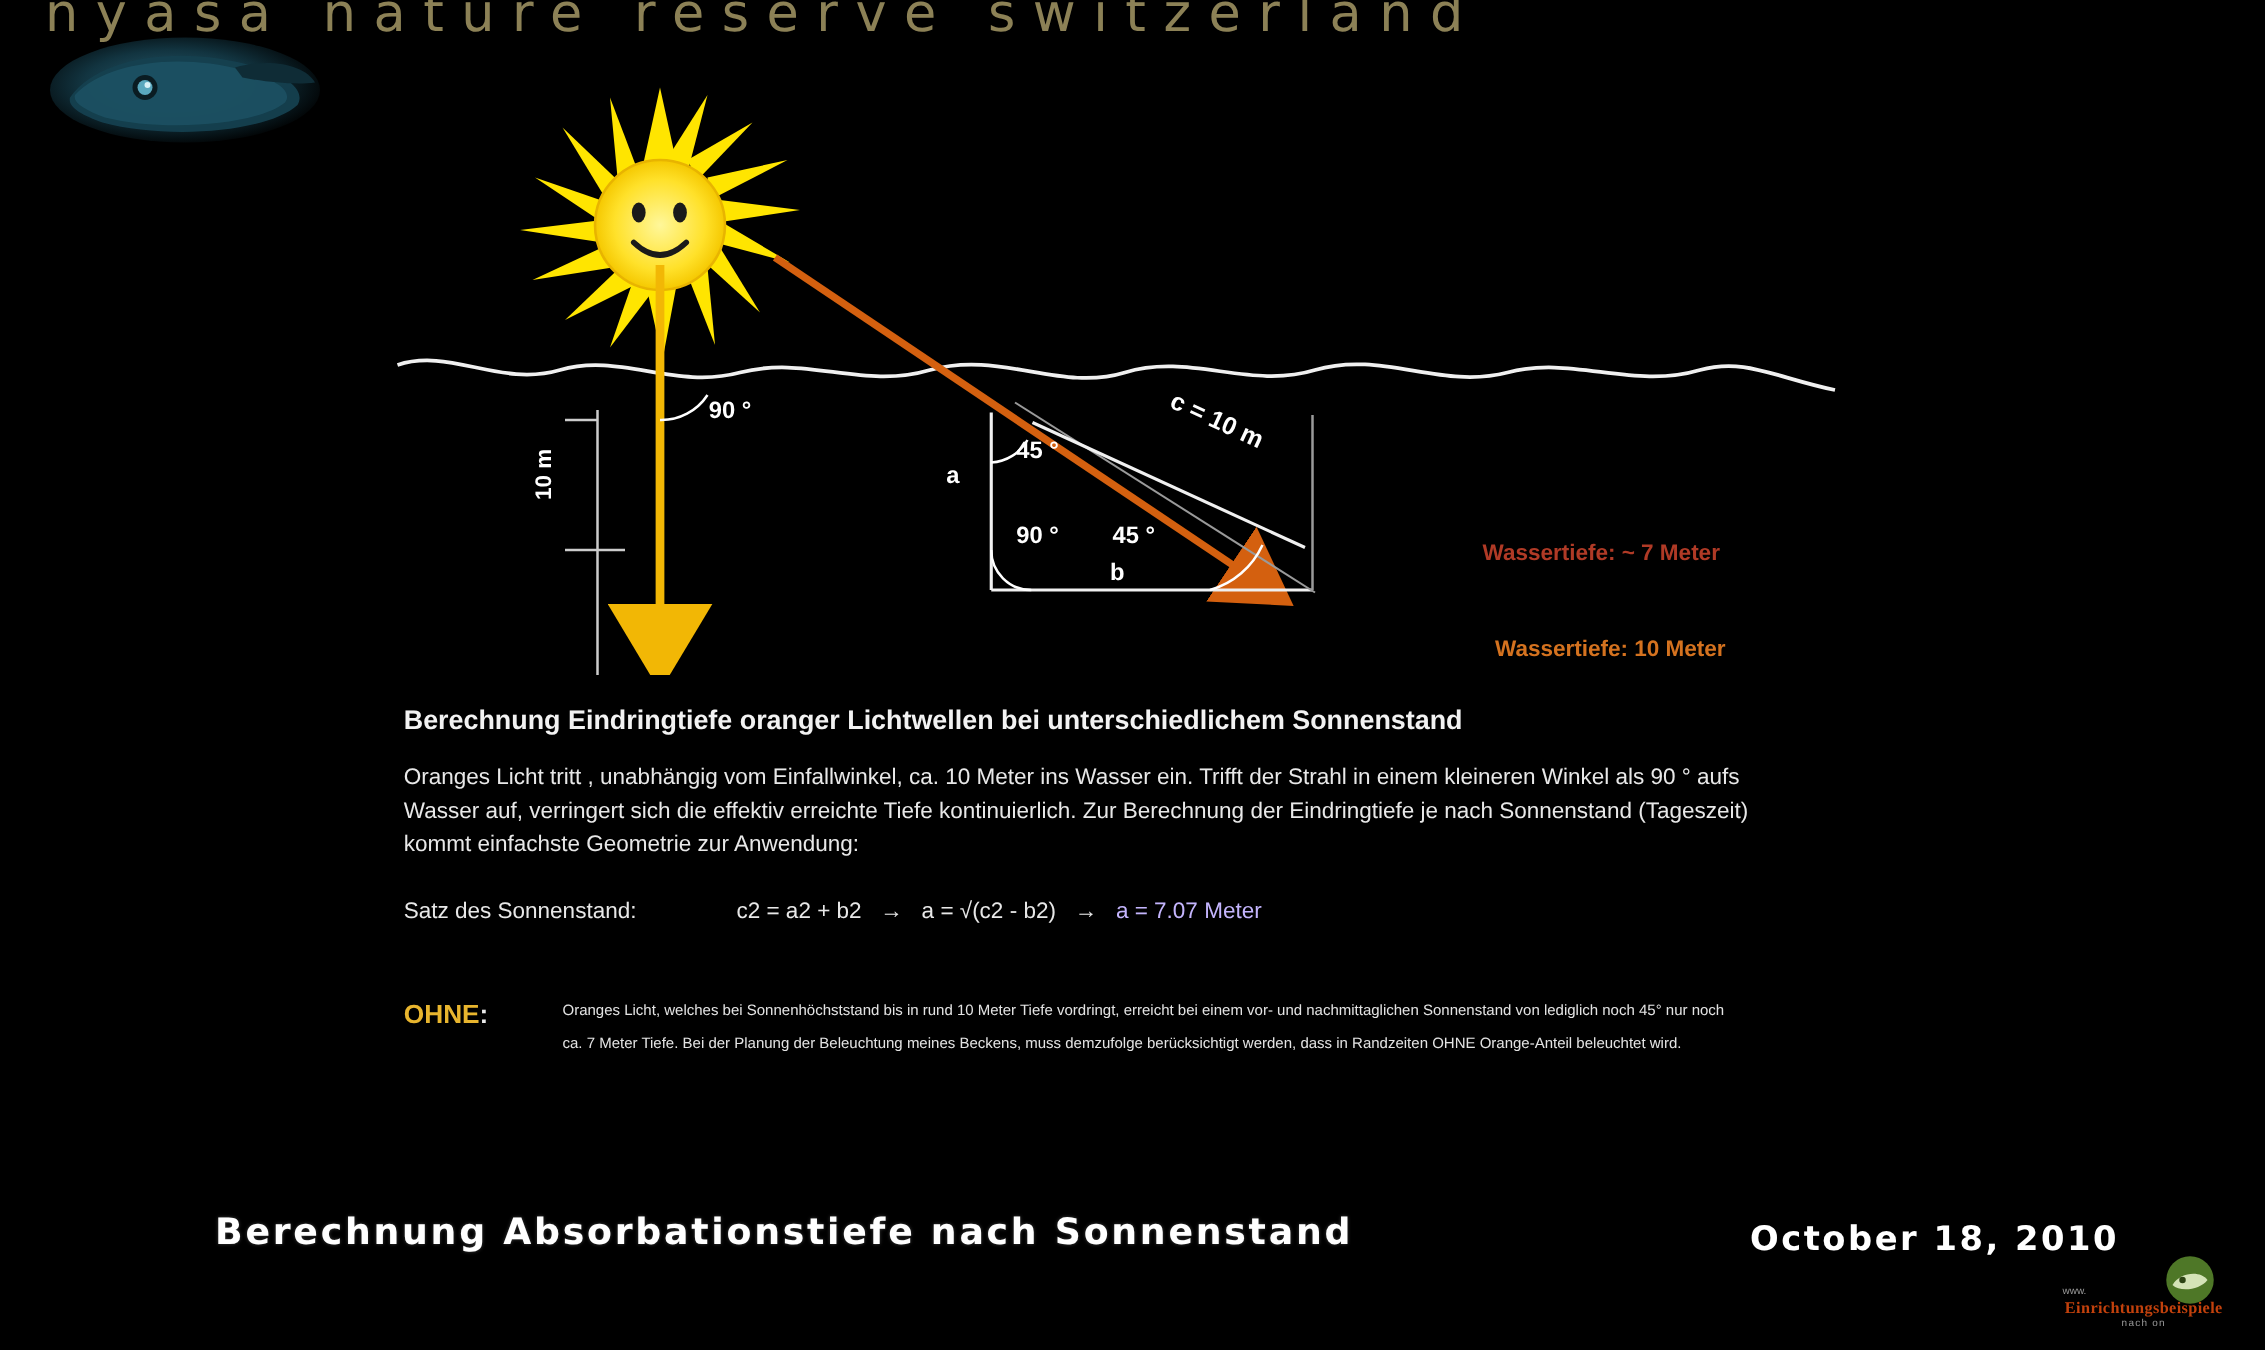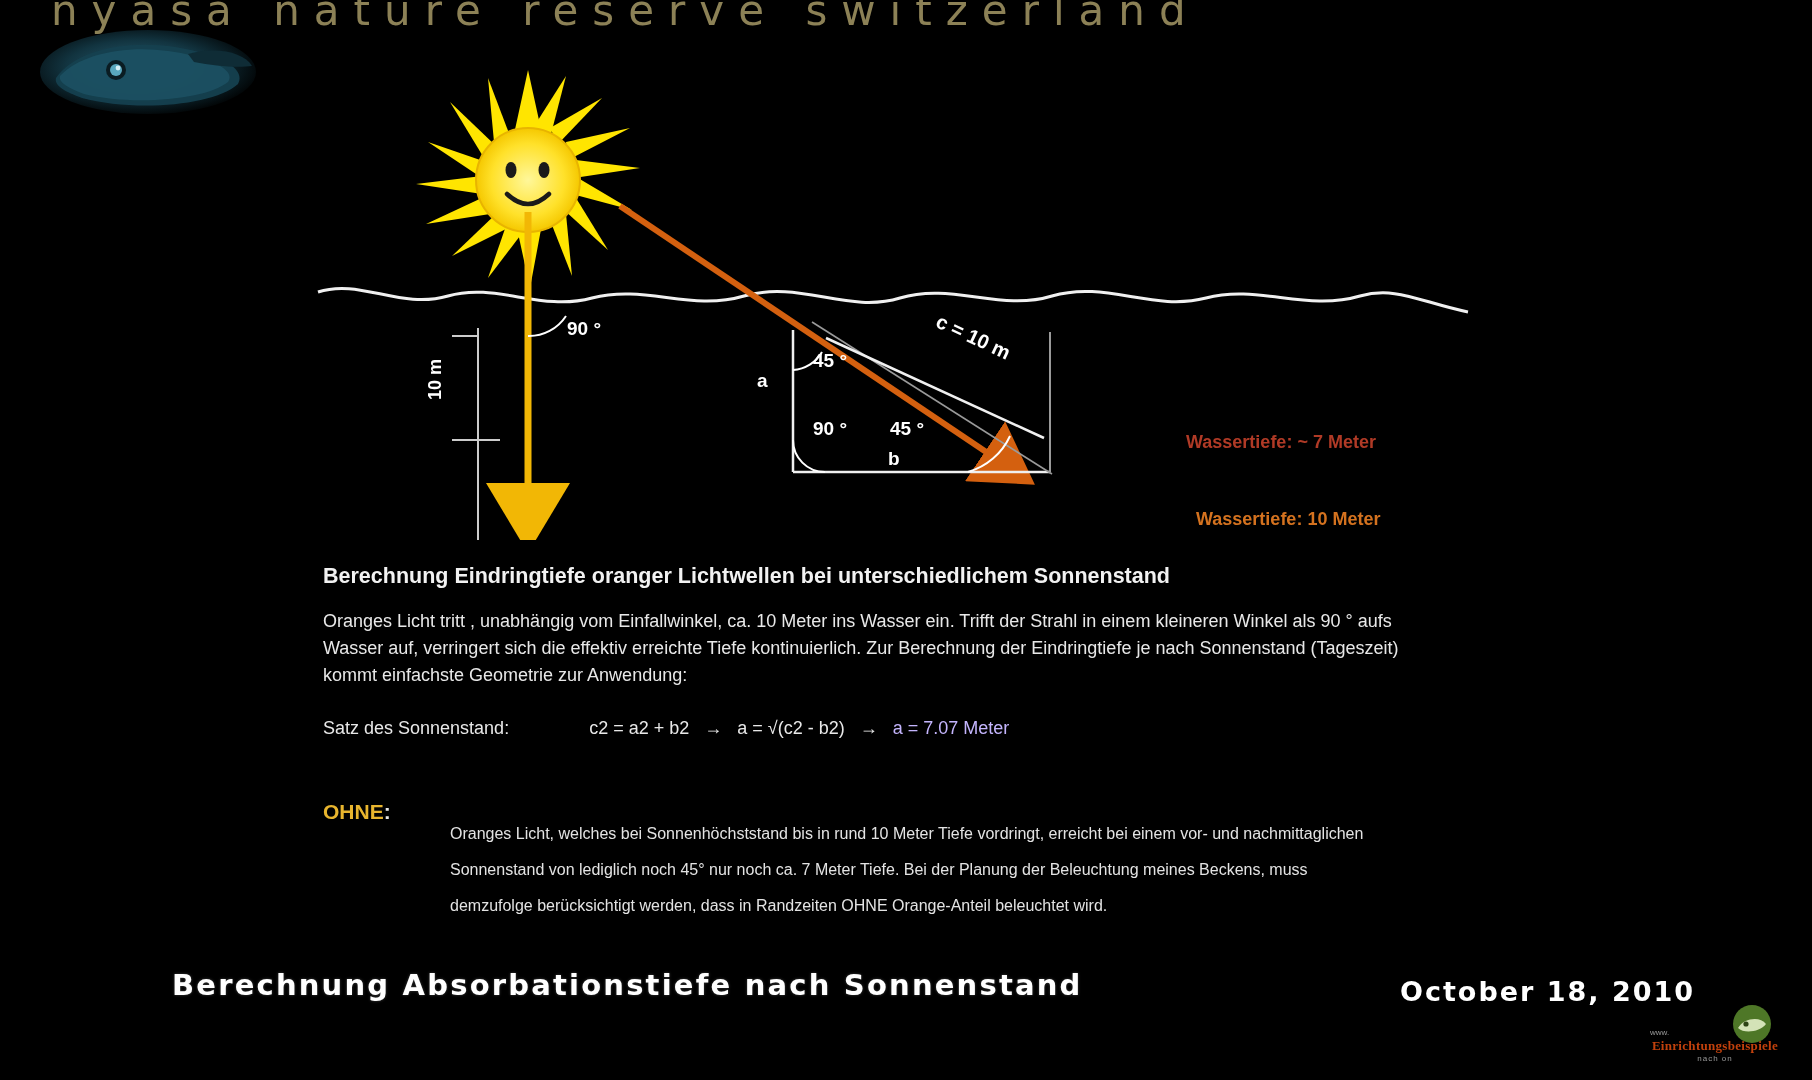--- a/index.html
+++ b/index.html
@@ -16,21 +16,20 @@
     color: #fff;
   }
 
   
   #header-band {
     position: absolute;
     left: 0; top: 0;
     width: 1516px;
     height: 46px;
     overflow: hidden;
-    margin-left: 15px;
   }
   #header-title {
     position: absolute;
     left: 36px;
     top: -14px;
     font-size: 42px;
     letter-spacing: 14px;
     font-weight: 400;
     color: #8c8156;
     white-space: nowrap;
@@ -106,24 +105,24 @@
     left: 323px;
     top: 252px;
     font-size: 21px;
     font-weight: bold;
     color: #e8b52e;
     white-space: nowrap;
   }
   #fazit-text {
     position: absolute;
     left: 450px;
-    top: 268px;
+    top: 247px;
     width: 940px;
-    font-size: 16px;
-    line-height: 36px;
+    font-size: 12px;
+    line-height: 26px;
     color: #e3e3e3;
   }
 
   
   #footer-title {
     position: absolute;
     left: 172px;
     top: 968px;
     font-size: 29px;
     font-weight: bold;

